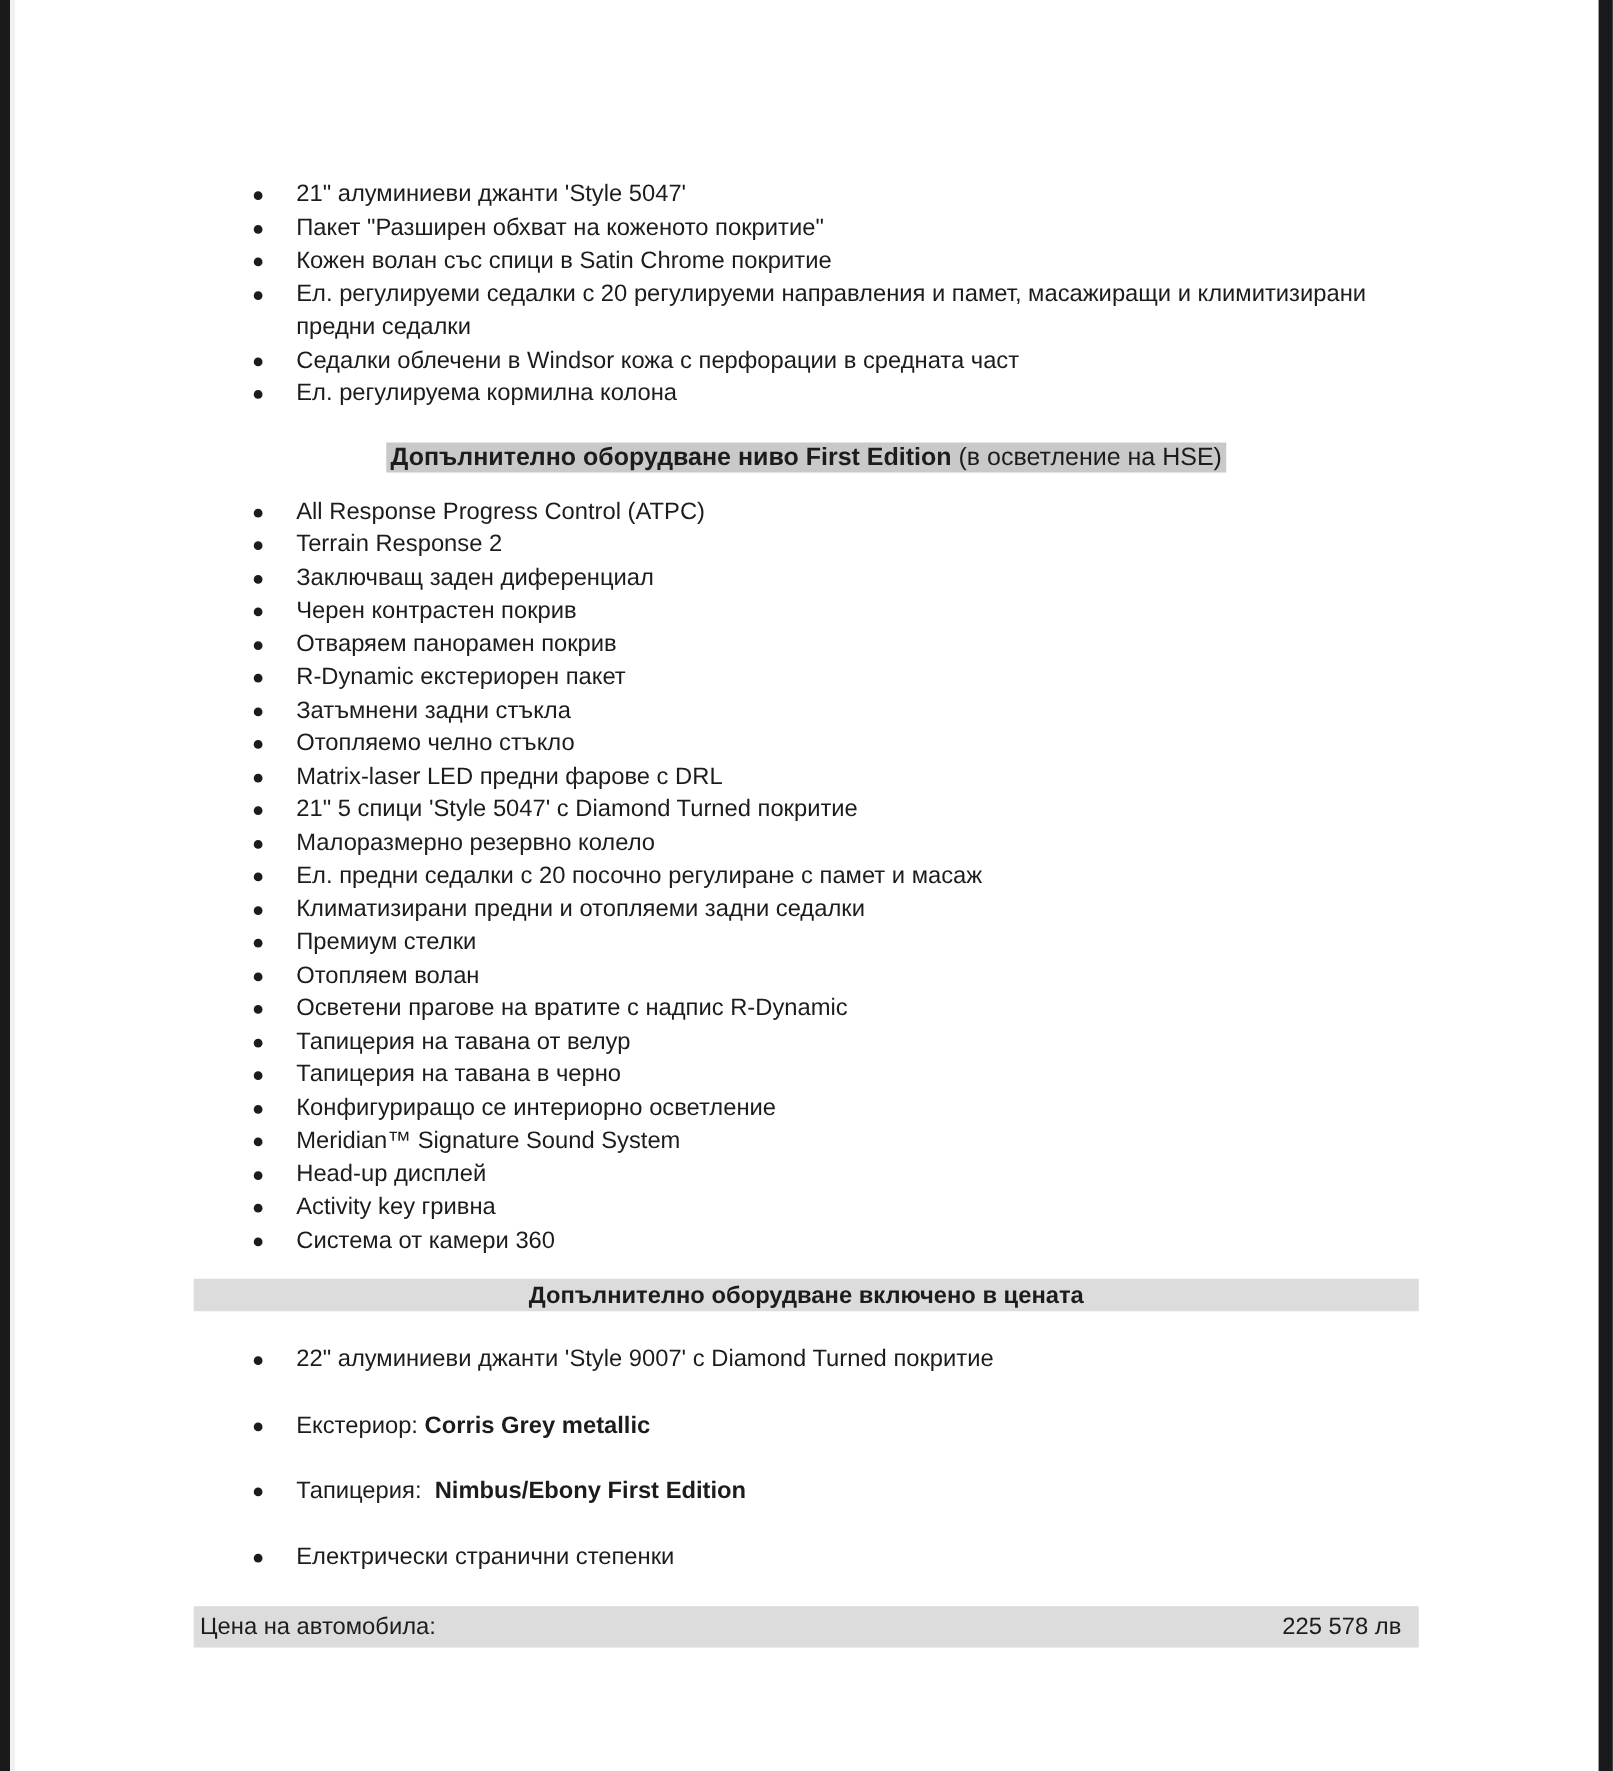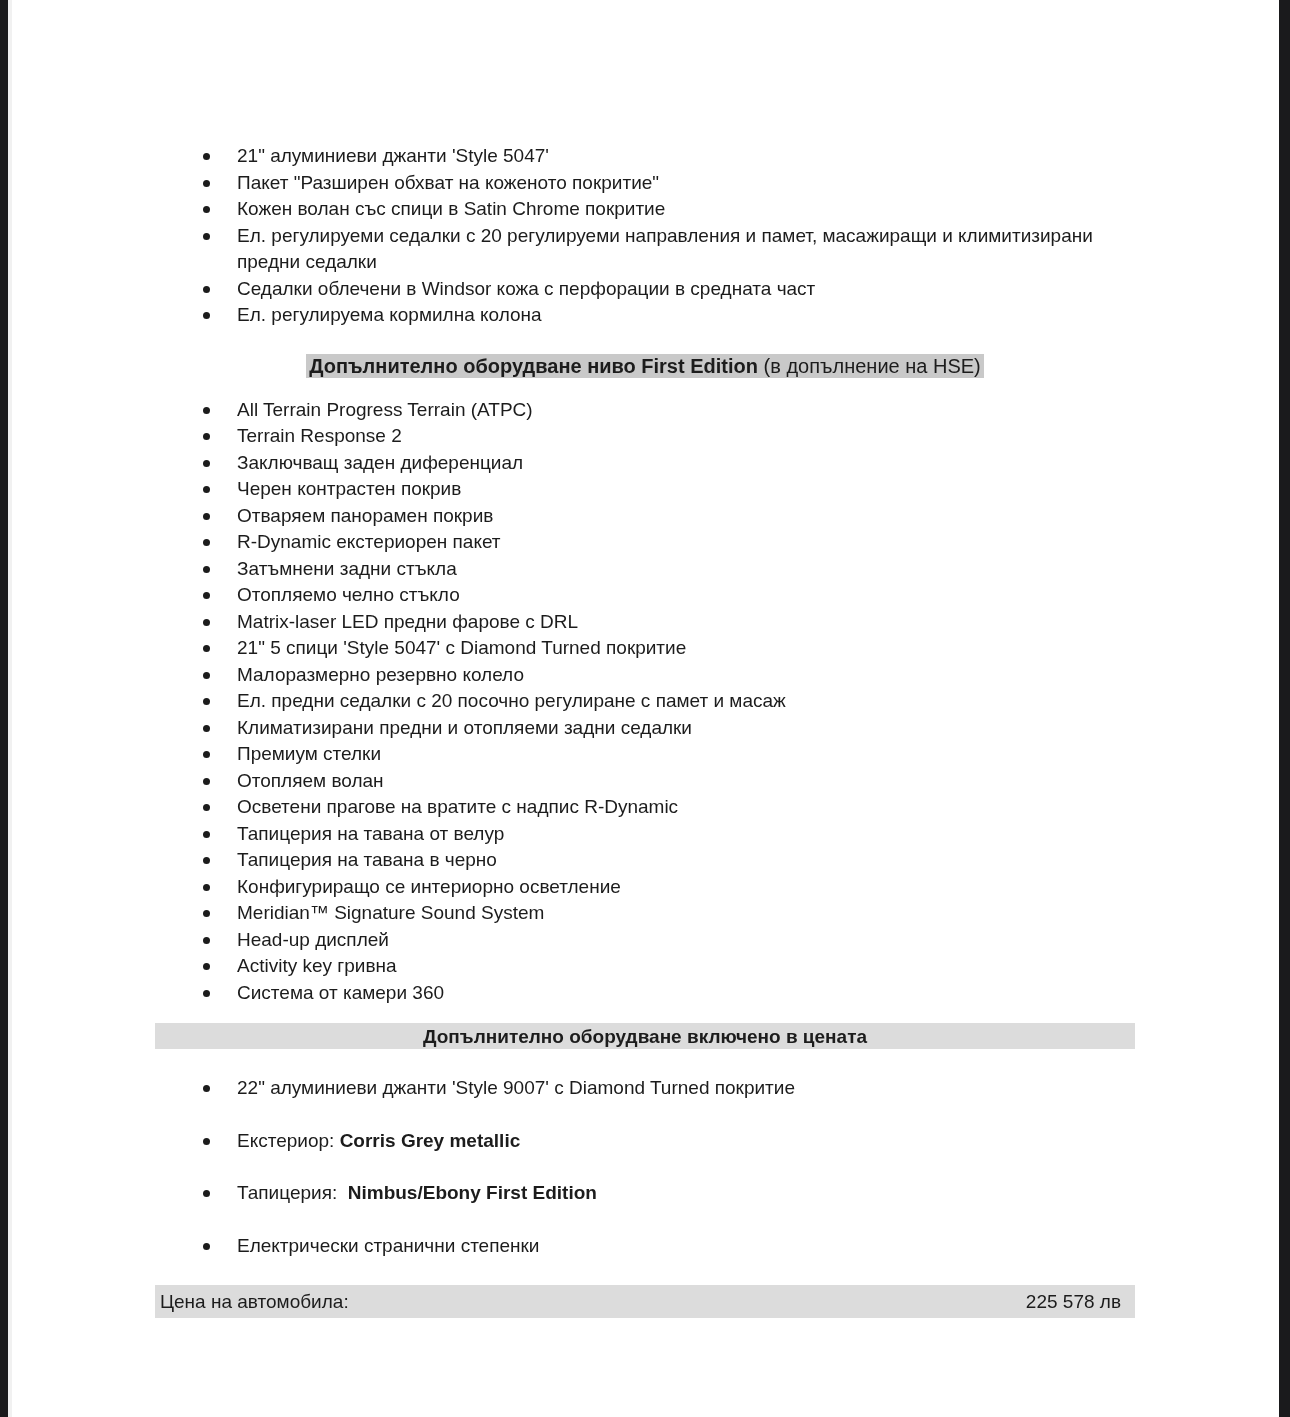--- a/index.html
+++ b/index.html
@@ -113,29 +113,29 @@
           </li>
 
           <li>
             <span class="bullet-dot"></span>
             <span>Ел. регулируема кормилна колона</span>
           </li>
         </ul>
 
       <div class="section-heading">
         <span class="hl">
-          <span class="hl-bold">Допълнително оборудване ниво First Edition</span><span> (в допълнение на HSE)</span>
+          <span class="hl-bold">Допълнително оборудване ниво First Edition</span><span> (в осветление на HSE)</span>
         </span>
       </div>
 
       <ul class="feature-list list-first-edition">
 
           <li>
             <span class="bullet-dot"></span>
-            <span>All Terrain Progress Terrain (ATPC)</span>
+            <span>All Response Progress Control (ATPC)</span>
           </li>
 
           <li>
             <span class="bullet-dot"></span>
             <span>Terrain Response 2</span>
           </li>
 
           <li>
             <span class="bullet-dot"></span>
             <span>Заключващ заден диференциал</span>

